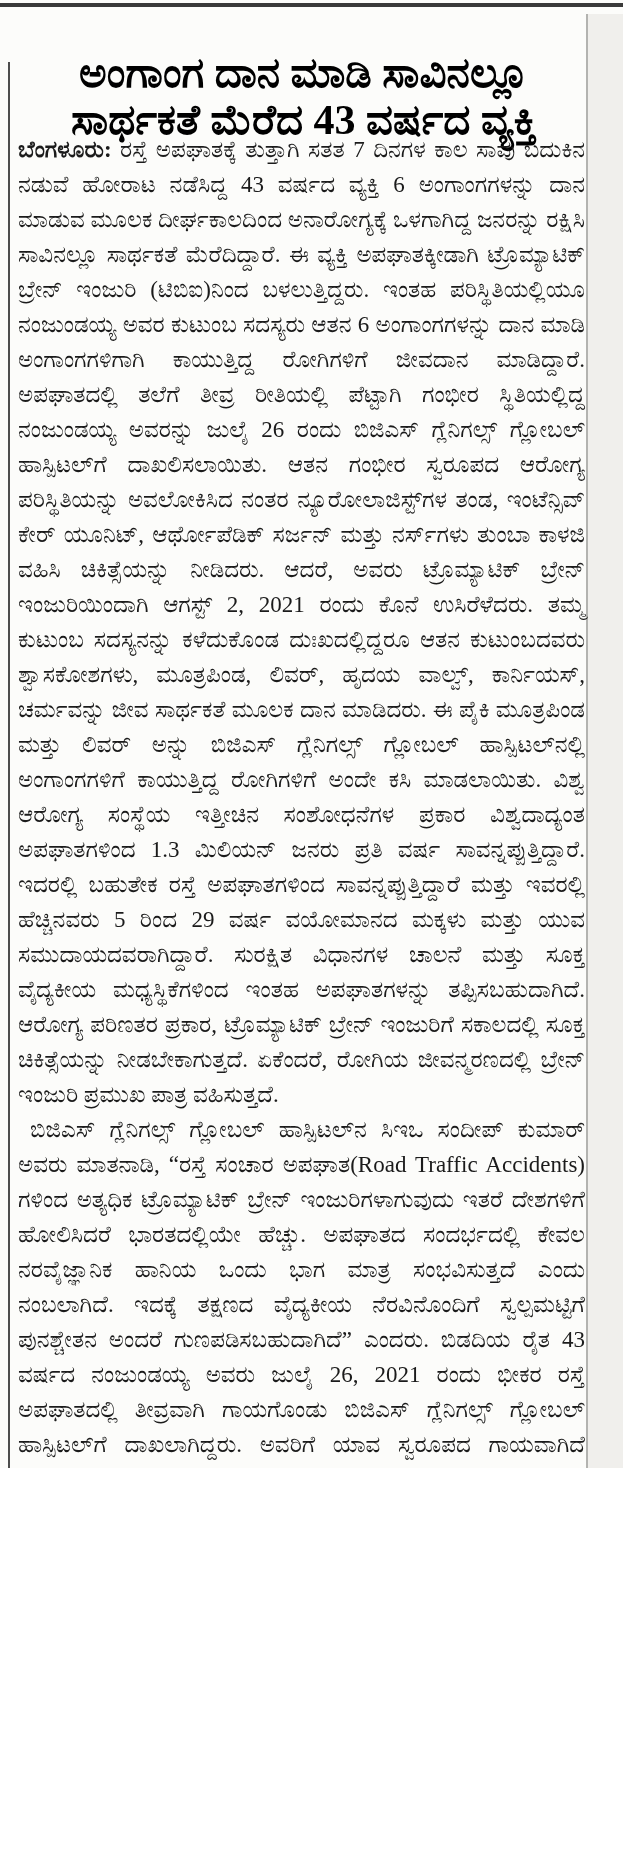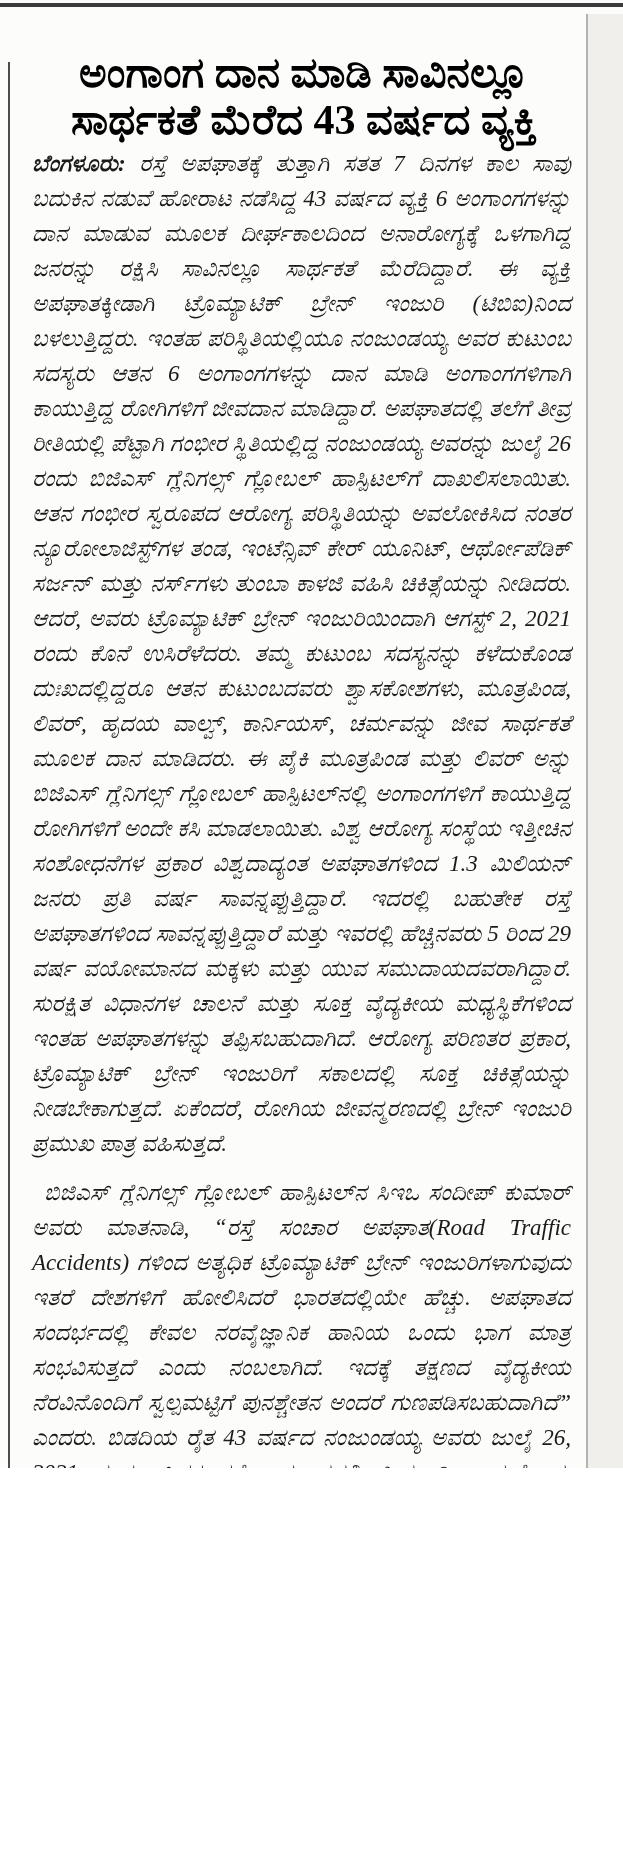--- a/index.html
+++ b/index.html
@@ -62,23 +62,22 @@
   
   .article-body {
     position: absolute;
     top: 132px; left: 18px;
     width: 567px;
     font-size: 23px;
     line-height: 35px;
     text-align: justify;
   }
   .article-body p {
-    margin: 14px;
+    margin: 0;
     padding: 0;
-    font-style: italic;
   }
   .article-body p + p {
     text-indent: 12px;
   }
   .dateline {
     font-weight: bold;
   }
 </style>
 </head>
 <body>

